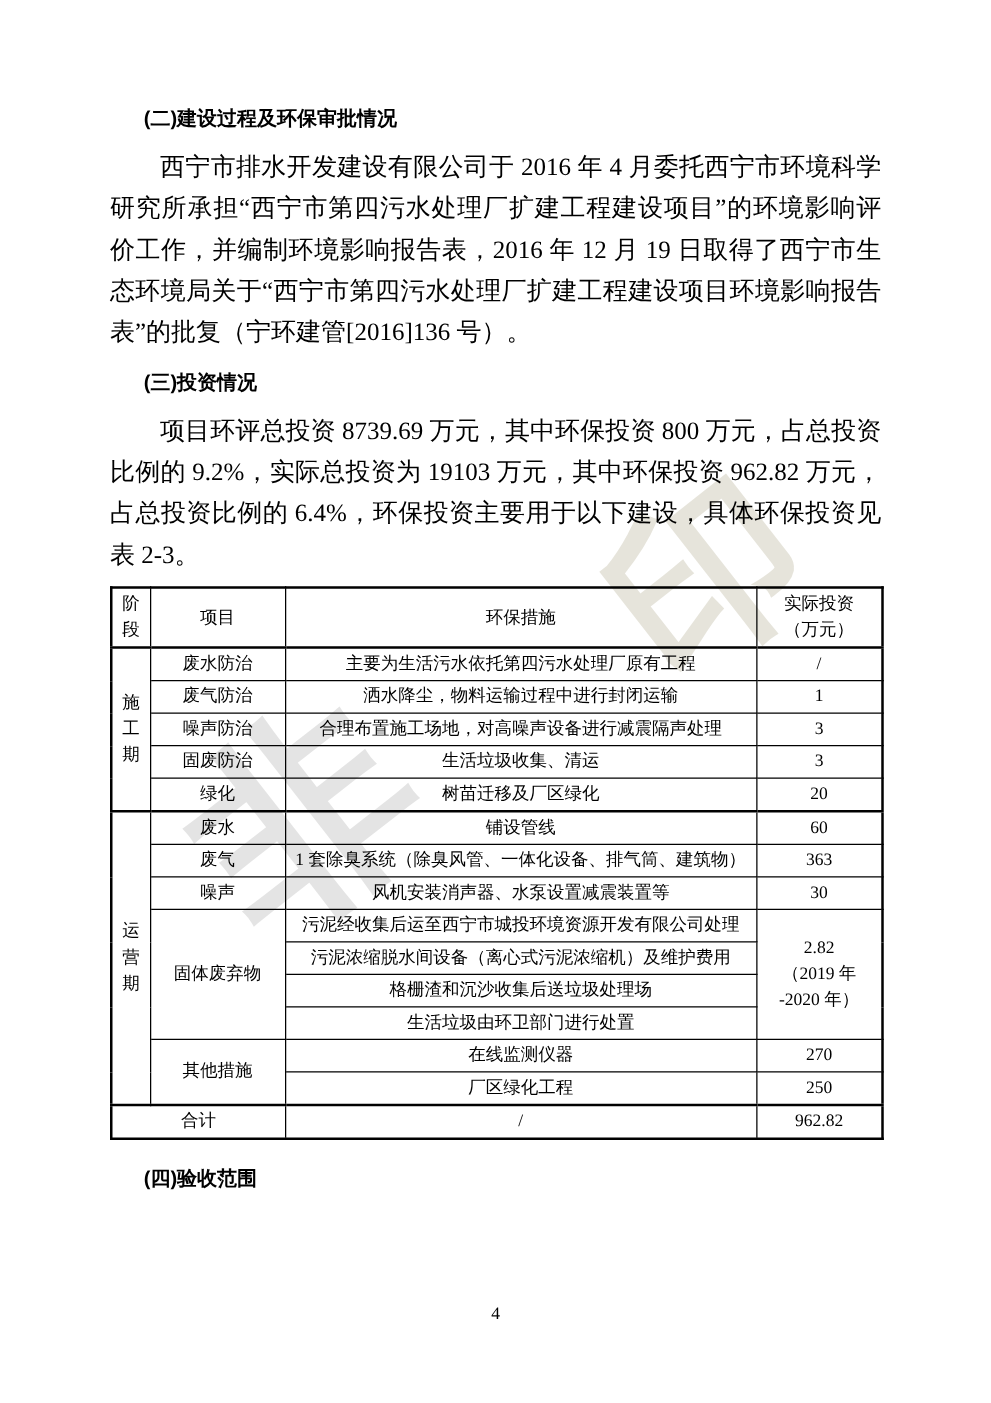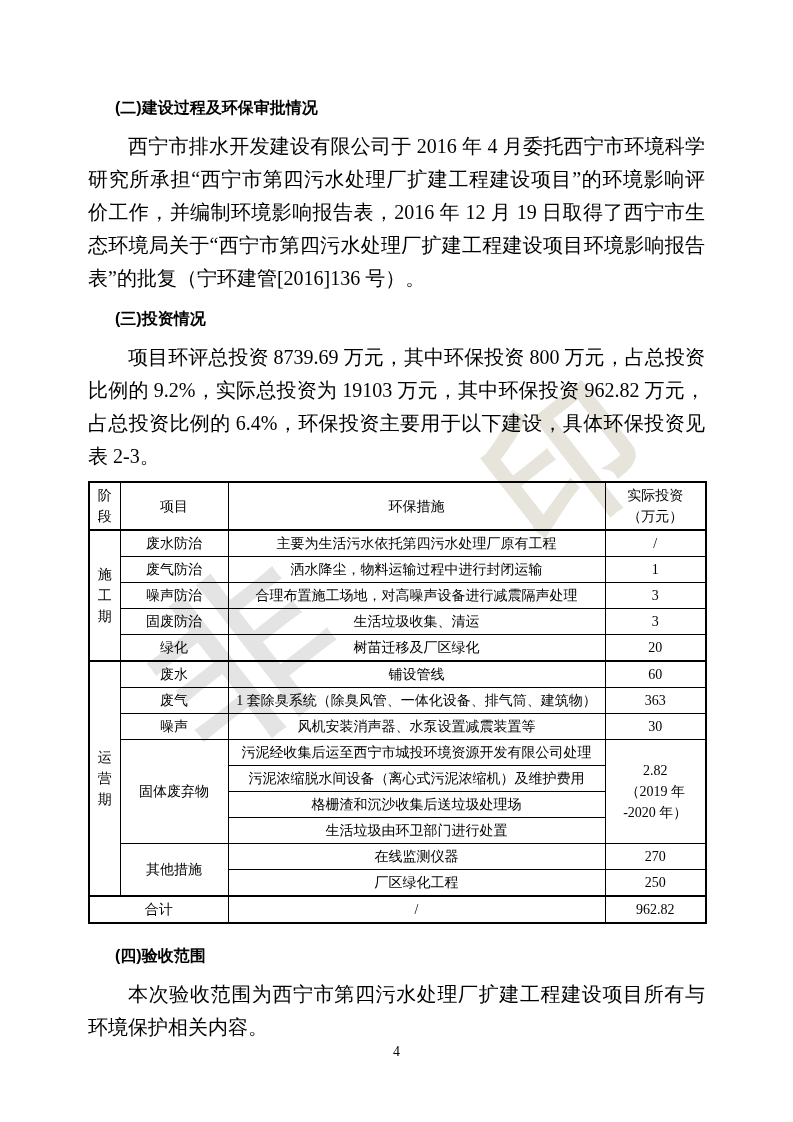--- a/index.html
+++ b/index.html
@@ -25,21 +25,21 @@
     color:rgba(190,183,160,0.38);
     transform:rotate(-38deg);
   }
   .wm-lower{
     left:158px;top:568px;
     font-size:172px;
     color:rgba(165,165,165,0.30);
     transform:rotate(-38deg);
   }
   .content{
-    position:absolute;left:88px;top:96px;width:617px;z-index:2;
+    position:absolute;left:88px;top:84px;width:617px;z-index:2;
   }
   h2{
     font-family:"Liberation Sans", sans-serif;
     font-size:16px;font-weight:bold;
     margin:0 0 10px 0;
     line-height:24px;
   }
   h2.indent{padding-left:27px;}
   h2.gap-top{margin-top:12px;}
   p.body{
@@ -191,20 +191,19 @@
       </tr>
       <tr class="sep-top">
         <td colspan="2">合计</td>
         <td>/</td>
         <td>962.82</td>
       </tr>
     </tbody>
       </table>
 
     <h2 class="indent">(四)验收范围</h2>
-    <p class="body">本次验收范围为西宁市第四污水处理厂扩建工程建设项目所有与环境保护相关内容。</p>
 
 
   </div>
 
   <div class="pagenum">4</div>
 
 </div>
 
 </body></html>

